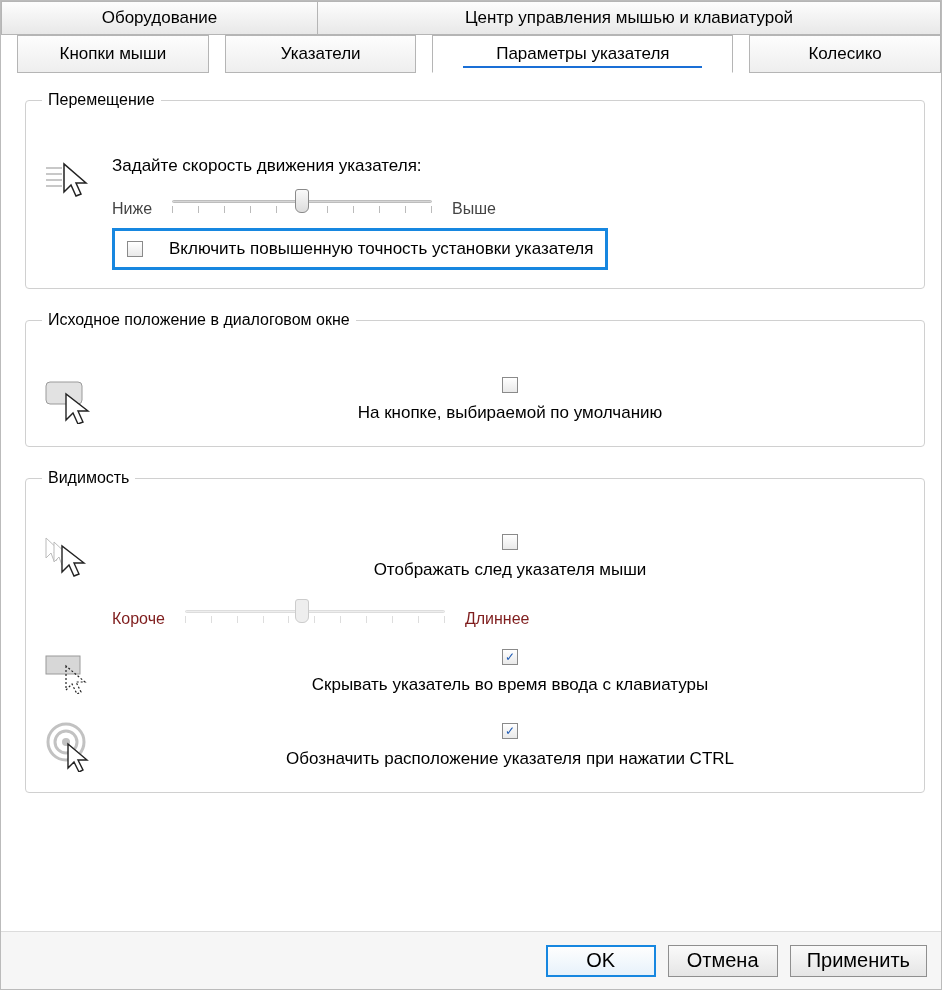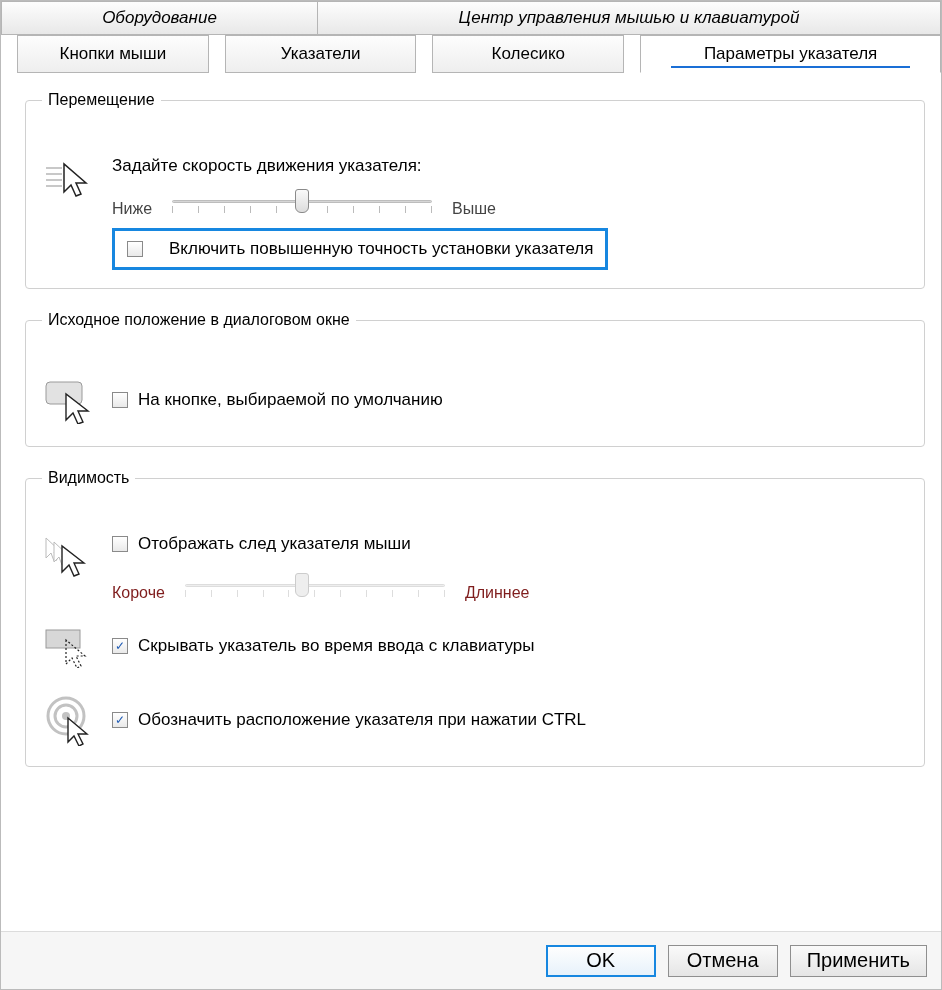--- a/index.html
+++ b/index.html
@@ -23,21 +23,20 @@
   }
   .tabrow .tab {
     flex: 1;
     text-align: center;
     padding: 6px 4px;
     border: 1px solid #b5b5b5;
     background: linear-gradient(#fdfdfd, #e8e8e8);
     font-size: 17px;
     cursor: default;
     white-space: nowrap;
-    font-style: italic;
   }
   .tabrow .tab + .tab { border-left: none; }
   .tabrow2 .tab { font-size: 17px; }
   .tabrow2 {
     display: flex;
     width: 100%;
   }
   .tabrow2 .tab {
     text-align: center;
     padding: 8px 4px;
@@ -162,20 +161,21 @@
     justify-content: center;
     font-size: 12px;
     color: #225db5;
     flex-shrink: 0;
   }
   .checkline {
     display: flex;
     align-items: center;
     gap: 10px;
     margin: 4px 0 16px 0;
+    flex-direction: column;
   }
   .checkline .clabel {
     font-size: 17px;
   }
 
   .footer {
     position: absolute;
     left: 0; right: 0; bottom: 0;
     height: 58px;
     border-top: 1px solid #dcdcdc;
@@ -208,22 +208,22 @@
 
 <div class="window">
 
   <div class="tabrow">
     <div class="tab">Оборудование</div>
     <div class="tab" style="flex:2">Центр управления мышью и клавиатурой</div>
   </div>
   <div class="tabrow2">
     <div class="tab" style="flex:1">Кнопки мыши</div>
     <div class="tab" style="flex:1">Указатели</div>
+    <div class="tab active" style="flex:1.6">Параметры указателя</div>
     <div class="tab" style="flex:1">Колесико</div>
-    <div class="tab active" style="flex:1.6">Параметры указателя</div>
   </div>
 
   <div class="panel">
 
     <fieldset class="group">
       <legend>Перемещение</legend>
       <div class="row">
         <div class="iconcell">
           <svg width="52" height="44" viewBox="0 0 52 44">
             <g stroke="#c8c8c8" stroke-width="2">

